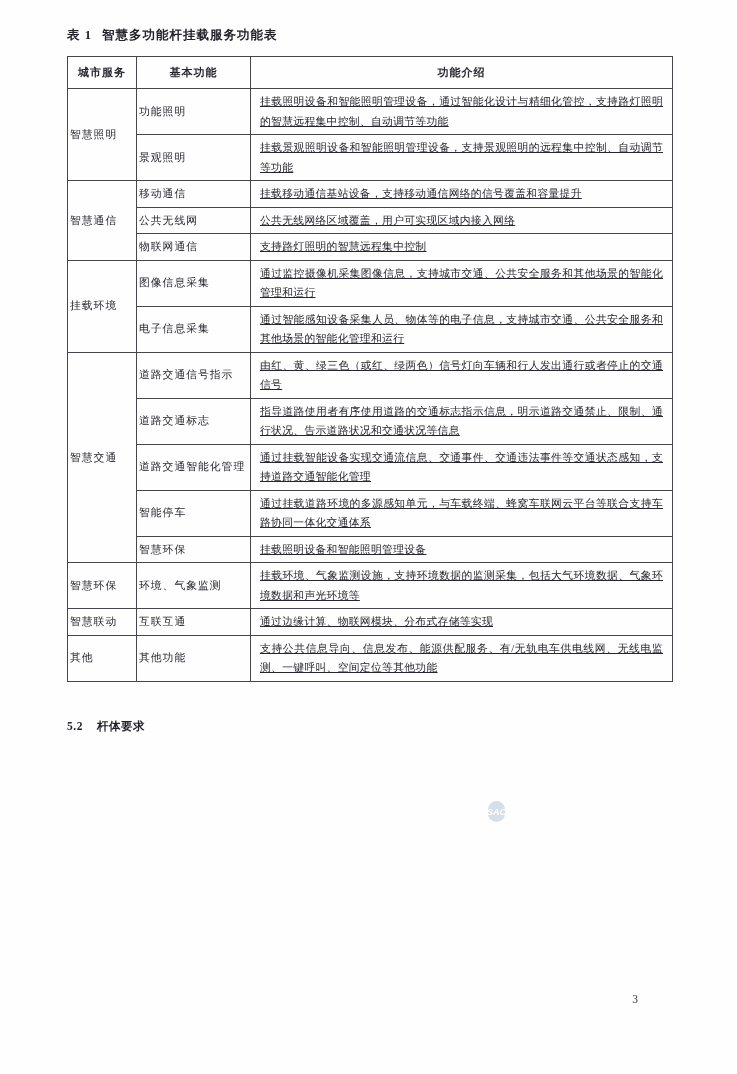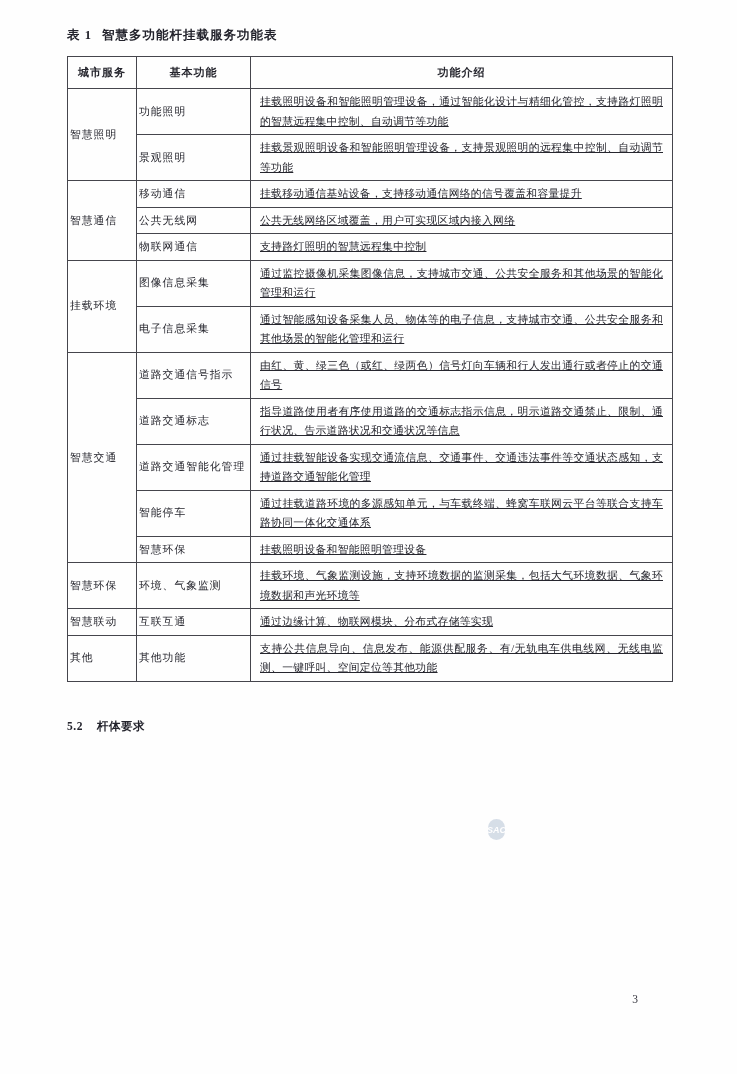--- a/index.html
+++ b/index.html
@@ -85,21 +85,21 @@
     margin-top: 21px;
     font-size: 11.5px;
     letter-spacing: 0.5px;
     color: #26262e;
   }
   .clause .sec-no { font-weight: bold; margin-right: 12px; }
 
   .watermark {
     position: absolute;
     left: 488px;
-    top: 819px;
+    top: 801px;
     width: 17px;
     height: 21px;
     background: #b7c4d6;
     opacity: 0.55;
     border-radius: 10px;
     display: flex;
     align-items: center;
     justify-content: center;
     color: #ffffff;
     font-style: italic;

